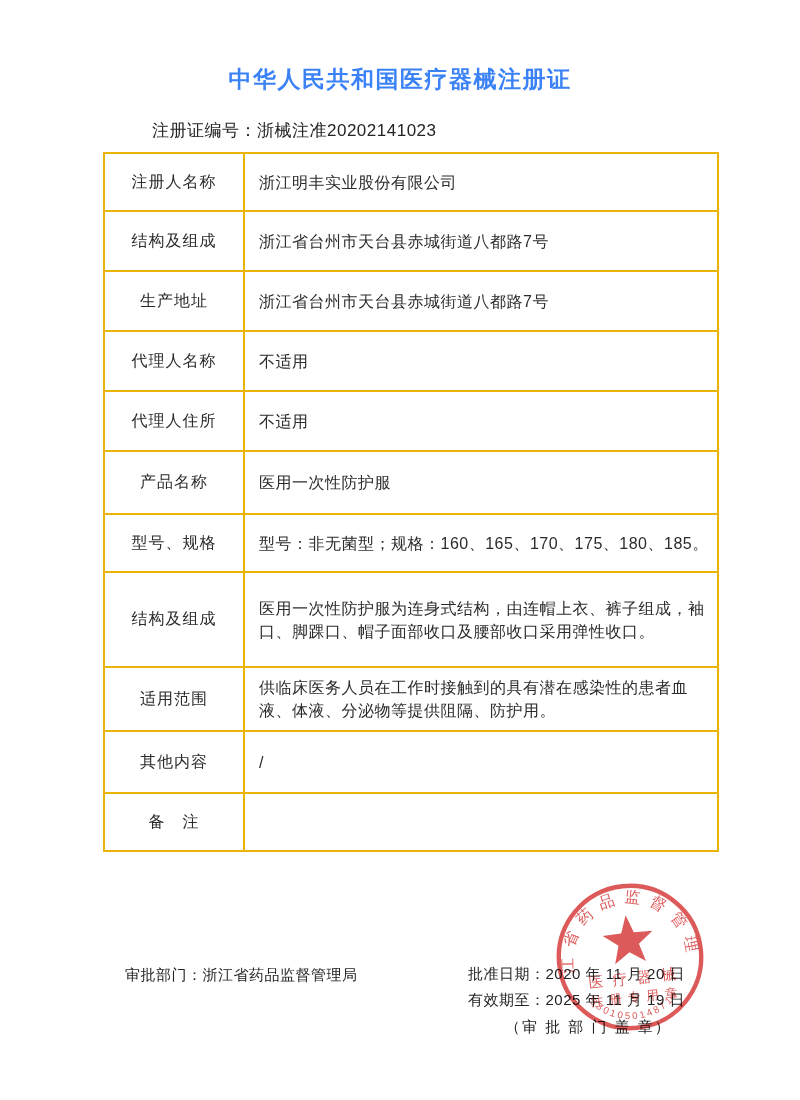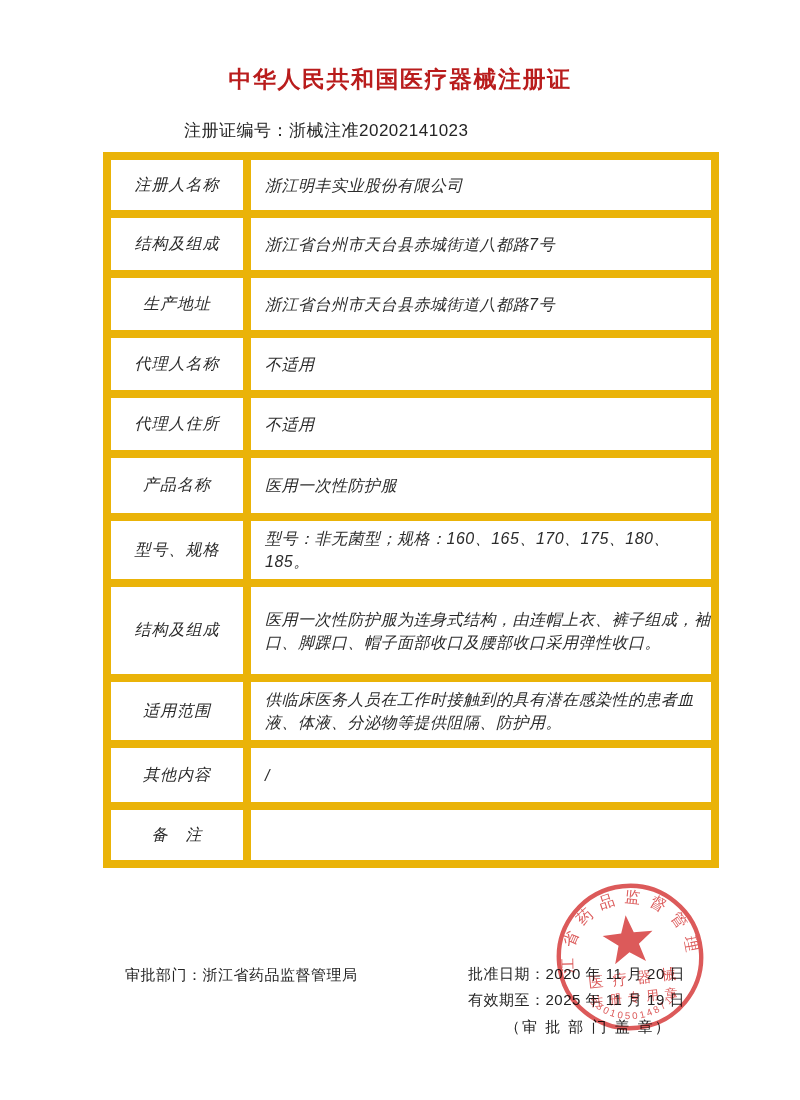--- a/index.html
+++ b/index.html
@@ -7,34 +7,34 @@
   body {
     width:800px; height:1100px;
     font-family:"Liberation Sans", sans-serif;
     color:#262626;
   }
   .page { position:relative; width:800px; height:1100px; background:#ffffff; overflow:hidden; }
 
   .title {
     position:absolute; top:64px; left:0; width:100%;
     text-align:center; font-size:23px; font-weight:bold;
-    letter-spacing:1.5px; color:#b91c1c;
+    letter-spacing:1.5px; color:#3b82f6;
   }
   .reg-line {
     position:absolute; top:119px; left:152px;
-    font-size:17px; color:#242424; letter-spacing:0.5px;margin-left:32px;
+    font-size:17px; color:#242424; letter-spacing:0.5px;
   }
 
   .cert-table {
     position:absolute; top:152px; left:103px; width:616px;
     border-collapse:collapse; table-layout:fixed;
   }
   .cert-table td {
-    border:8px solid #eab308;
-    font-size:16px; color:#2b2b2b; vertical-align:middle;font-style:italic;
+    border:2px solid #eab308;
+    font-size:16px; color:#2b2b2b; vertical-align:middle;
   }
   td.label { width:140px; text-align:center; letter-spacing:1px; }
   td.value { padding:6px 0 6px 14px; line-height:23px; letter-spacing:0.5px; }
   tr.r1  td { height:58px; }
   tr.r2  td { height:60px; }
   tr.r3  td { height:60px; }
   tr.r4  td { height:60px; }
   tr.r5  td { height:60px; }
   tr.r6  td { height:63px; }
   tr.r7  td { height:58px; }

